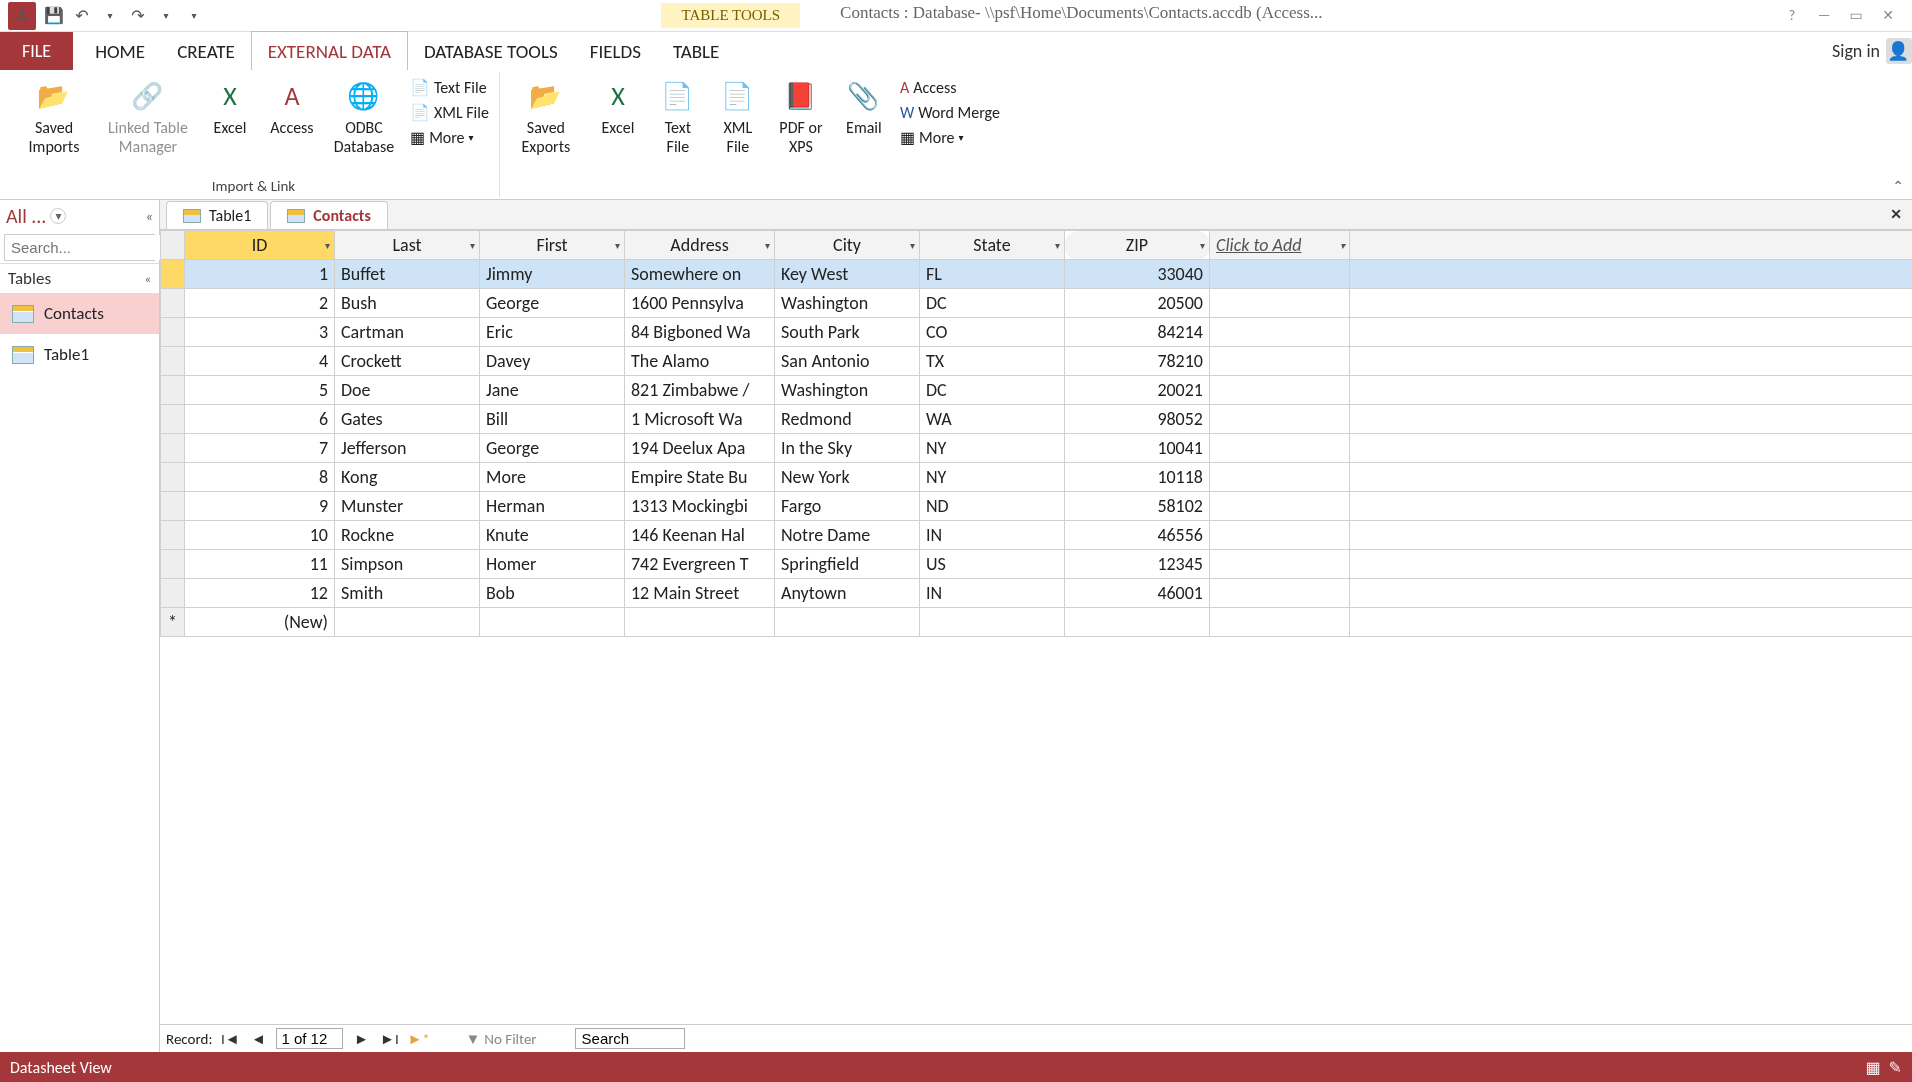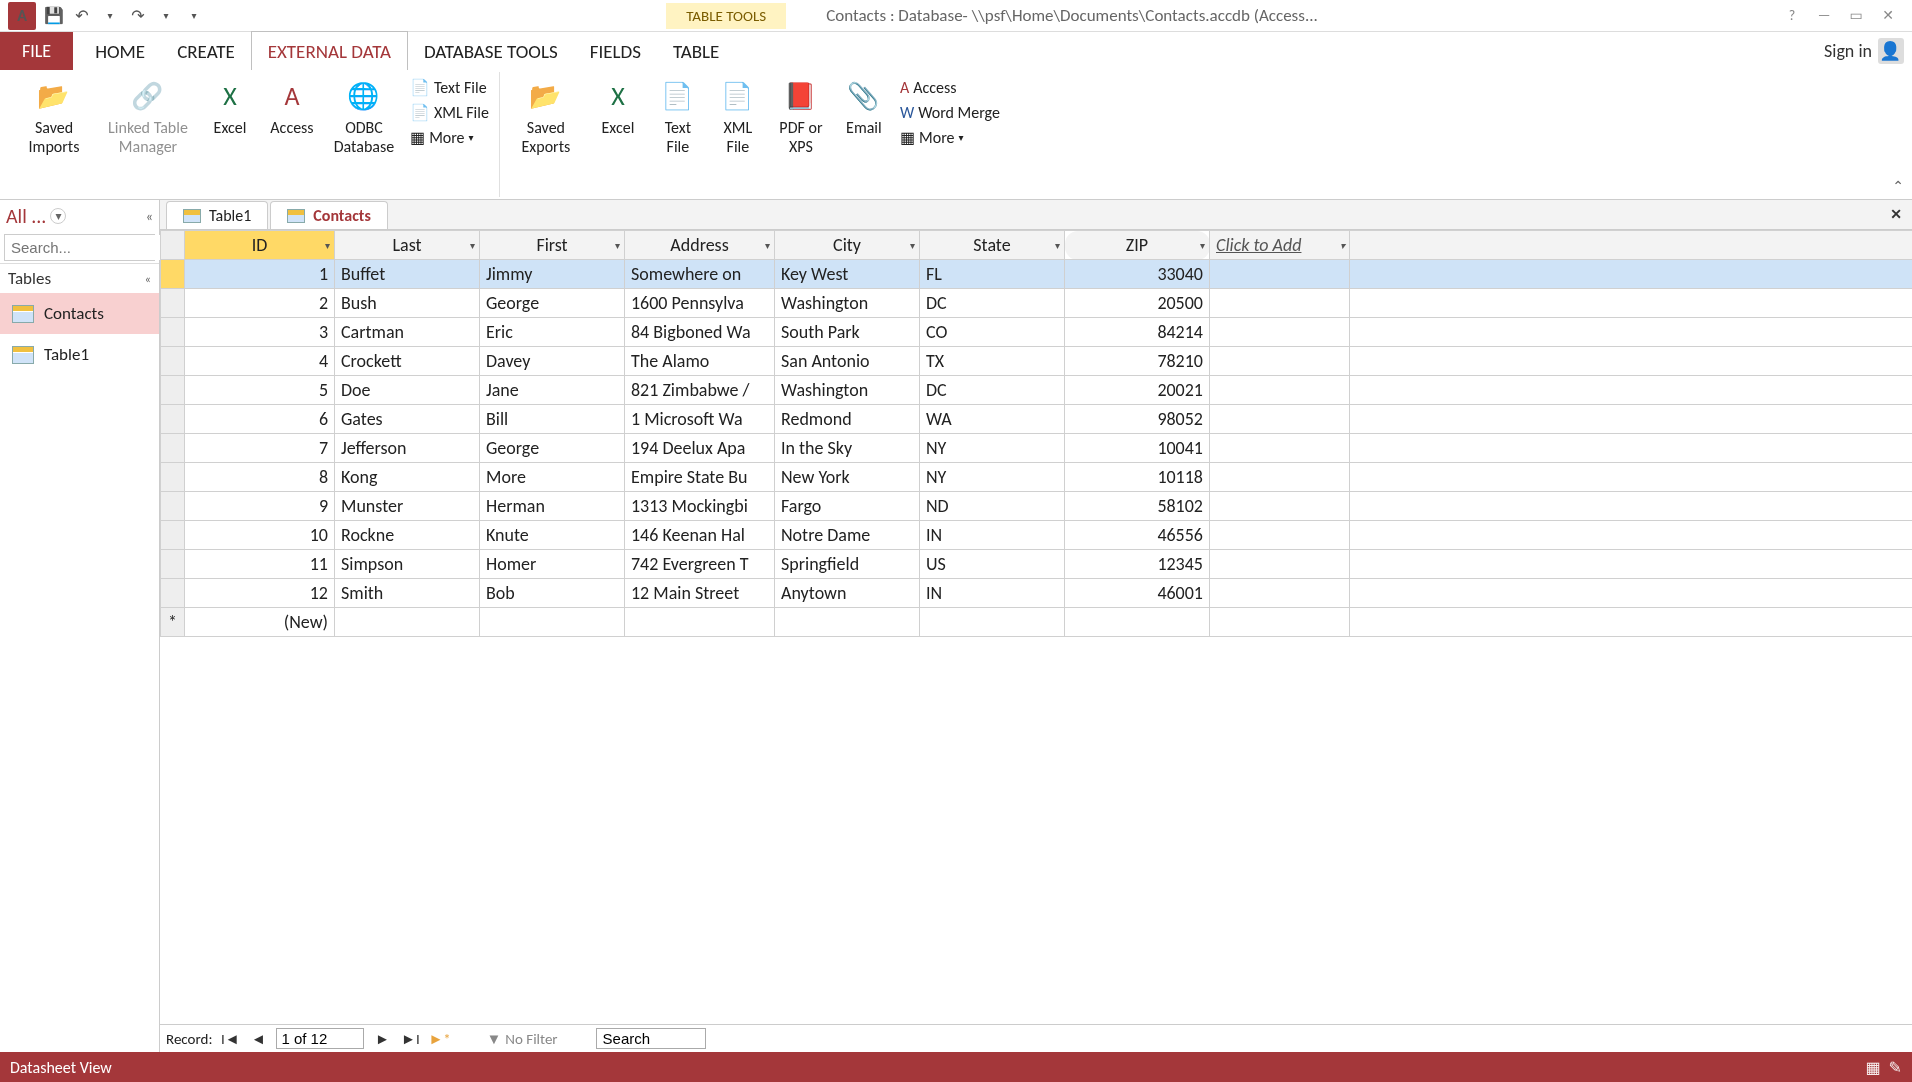--- a/index.html
+++ b/index.html
@@ -3,32 +3,32 @@
 <meta charset="utf-8">
 <style>
 * { box-sizing: border-box; margin: 0; padding: 0; }
 body { font-family: "Segoe UI", Calibri, sans-serif; font-size: 14px; background: #fff; color: #222; overflow: hidden; width: 1912px; height: 1082px; }
 
 
 .titlebar { height: 32px; background: #fff; display: flex; align-items: center; border-bottom: 1px solid #ddd; }
 .titlebar .qat { display: flex; align-items: center; padding-left: 4px; }
 .titlebar .qat span { width: 28px; height: 28px; display: flex; align-items: center; justify-content: center; font-size: 16px; color: #555; cursor: pointer; }
 .titlebar .app-icon { background: #a4373a; color: #fff; width: 24px; height: 20px; font-size: 12px; font-weight: bold; display: flex; align-items: center; justify-content: center; border-radius: 2px; margin: 0 4px; }
-.titlebar .center { flex: 1; display: flex; justify-content: center; align-items: center; gap: 40px; }
+.titlebar .center { flex: 1; display: flex; justify-content: center; gap: 40px; font-family: Liberation Serif, serif; }
 .titlebar .context-tab { background: #fff3c2; color: #7a5c00; padding: 4px 20px; font-size: 15px; }
 .titlebar .title-text { color: #666; font-size: 17px; }
 .titlebar .wincontrols { display: flex; align-items: center; padding-right: 8px; }
 .titlebar .wincontrols span { width: 32px; height: 28px; display: flex; align-items: center; justify-content: center; color: #888; cursor: pointer; font-size: 14px; }
 
 
 .ribbontabs { height: 38px; display: flex; align-items: center; background: #fff; }
 .ribbontabs .file { background: #a4373a; color: #fff; padding: 8px 22px; font-size: 18px; margin-right: 6px; }
 .ribbontabs .tab { padding: 8px 16px; font-size: 19px; color: #222; cursor: pointer; }
 .ribbontabs .tab.active { color: #a4373a; border-top: 1px solid #c0c0c0; border-left: 1px solid #c0c0c0; border-right: 1px solid #c0c0c0; }
-.ribbontabs .signin { margin-left: auto; padding-right: 8px; display: flex; align-items: center; gap: 6px; font-size: 18px; color: #333; }
+.ribbontabs .signin { margin-left: auto; display: flex; align-items: center; gap: 6px; font-size: 18px; color: #333; }
 .avatar { width: 26px; height: 26px; background: #ddd; border-radius: 3px; display: flex; align-items: center; justify-content: center; color: #999; }
 
 
 .ribbon { height: 130px; background: #fff; border-bottom: 1px solid #ccc; display: flex; padding: 2px 8px; position: relative; }
 .rgroup { display: flex; flex-direction: column; border-right: 1px solid #e0e0e0; padding: 0 6px; }
 .rgroup .btns { display: flex; flex: 1; align-items: flex-start; gap: 4px; }
 .rgroup .label { text-align: center; font-size: 15px; color: #444; padding: 2px 0; }
 .bigbtn { display: flex; flex-direction: column; align-items: center; justify-content: flex-start; width: 80px; padding: 4px 2px; cursor: pointer; text-align: center; }
 .bigbtn .ico { width: 40px; height: 40px; display: flex; align-items: center; justify-content: center; font-size: 26px; }
 .bigbtn .txt { font-size: 16px; line-height: 1.2; margin-top: 2px; }
@@ -71,21 +71,21 @@
 table.datasheet th .dd { position: absolute; right: 4px; top: 50%; transform: translateY(-50%); font-size: 10px; color: #555; }
 table.datasheet td.rowhdr, table.datasheet th.rowhdr { width: 24px; background: #eee; text-align: center; }
 table.datasheet tr.selected td { background: #cfe3f7; }
 table.datasheet tr.selected td.rowhdr { background: #ffd966; }
 table.datasheet td.num { text-align: right; }
 .clickadd { font-style: italic; color: #555; }
 
 
 .recordnav { height: 28px; border-top: 1px solid #ccc; display: flex; align-items: center; gap: 8px; padding: 0 6px; font-size: 15px; background: #fff; }
 .recordnav .btn { width: 20px; text-align: center; cursor: pointer; color: #333; }
-.recordnav input { width: 88px; border: 1px solid #aaa; padding: 1px 4px; font-size: 15px; }
+.recordnav input { width: 67px; border: 1px solid #aaa; padding: 1px 4px; font-size: 15px; }
 .recordnav .filter { color: #888; display: flex; align-items: center; gap: 4px; margin-left: 30px; }
 .recordnav .searchbox { border: 1px solid #aaa; padding: 1px 6px; width: 110px; margin-left: 30px; }
 
 
 .statusbar { height: 30px; background: #a4373a; color: #fff; display: flex; align-items: center; padding: 0 10px; font-size: 16px; }
 .statusbar .views { margin-left: auto; display: flex; gap: 8px; }
 .statusbar .views span { cursor: pointer; opacity: .9; }
 </style>
 </head>
 <body>
@@ -158,20 +158,21 @@
             <span>📄</span>
             <span>XML File</span>
           </div>
         <div class="smallbtn">
             <span>▦</span>
             <span>More</span> 
             <span style="font-size:10px;">▾</span>
           </div>
       </div>
     </div>
+    <div class="label">Import &amp; Link</div>
   </div>
 
   <div class="rgroup" style="border-right:none;">
     <div class="btns">
       <div class="bigbtn">
         <div class="ico">📂</div>
         <div class="txt">Saved Exports</div>
       </div>
       <div class="bigbtn" style="width:56px;">
         <div class="ico" style="color:#1e7145;">X</div>

